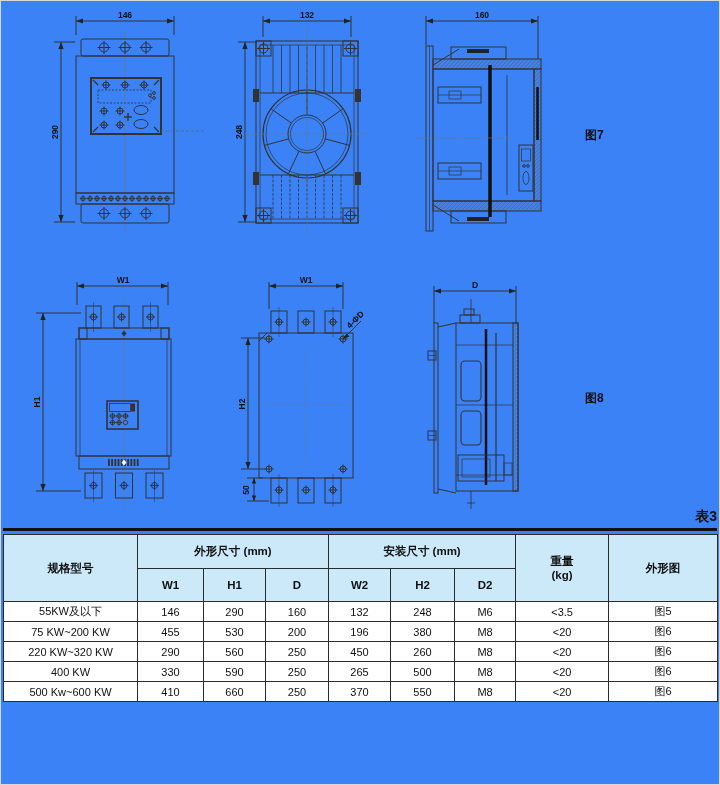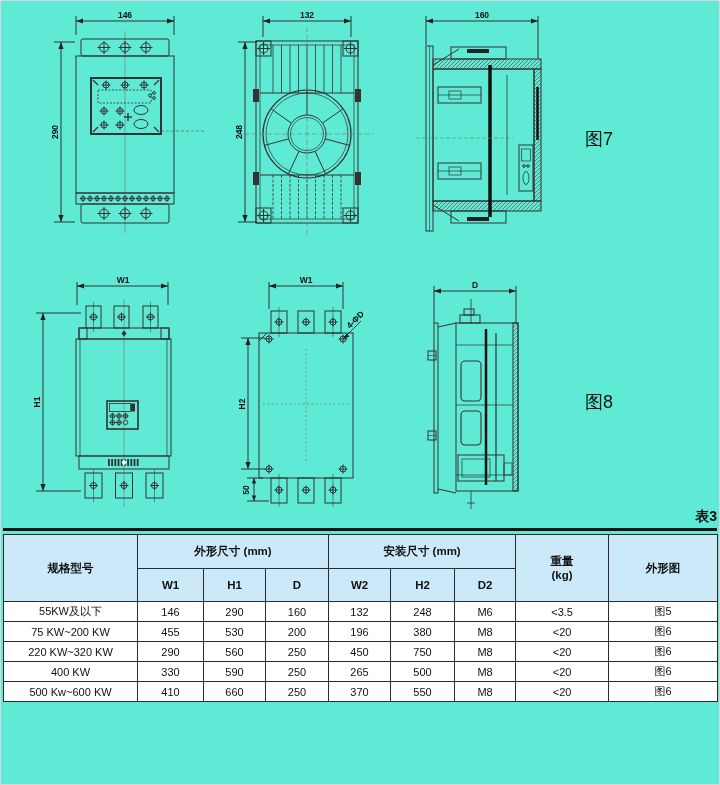--- a/index.html
+++ b/index.html
@@ -1,24 +1,24 @@
 <!DOCTYPE html>
 <html><head>
 <meta charset="utf-8">
 <style>
   html,body{margin:0;padding:0;background:#fff;}
   .page{
-    position:relative;width:718px;height:783px;background:#5eead4;
+    position:relative;width:718px;height:783px;background:#3b82f6;
     border:1px solid #d8d8d8;overflow:hidden;
     font-family:"Liberation Sans","DejaVu Sans",sans-serif;color:#111;
   }
   svg{position:absolute;overflow:visible;}
   svg text{font-family:"Liberation Sans","DejaVu Sans",sans-serif;fill:#111;font-weight:bold;}
   .dimtxt{font-size:8.5px;}
-  .figlabel{position:absolute;font-size:18px;font-weight:normal;color:#111;}
+  .figlabel{position:absolute;font-size:12px;font-weight:bold;color:#111;}
   .tabletag{position:absolute;top:507px;left:670px;width:46px;text-align:right;font-size:14px;font-weight:bold;}
   .toprule{position:absolute;left:2px;top:527px;width:714px;height:3px;background:#111;}
   table.spec{
     position:absolute;left:2px;top:533px;width:714px;
     border-collapse:collapse;table-layout:fixed;
     font-size:11px;text-align:center;
   }
   table.spec td{border:1px solid #2b2b2b;padding:0;vertical-align:middle;}
   table.spec .hd{background:#cbe9f8;font-weight:bold;font-size:11.5px;}
   table.spec tr.hr1{height:34px;}
@@ -452,21 +452,21 @@
         <td>M8</td>
         <td>&lt;20</td>
         <td>图6</td>
       </tr>
       <tr class="dr">
         <td>220 KW~320 KW</td>
         <td>290</td>
         <td>560</td>
         <td>250</td>
         <td>450</td>
-        <td>750</td>
+        <td>260</td>
         <td>M8</td>
         <td>&lt;20</td>
         <td>图6</td>
       </tr>
       <tr class="dr">
         <td>400 KW</td>
         <td>330</td>
         <td>590</td>
         <td>250</td>
         <td>265</td>

